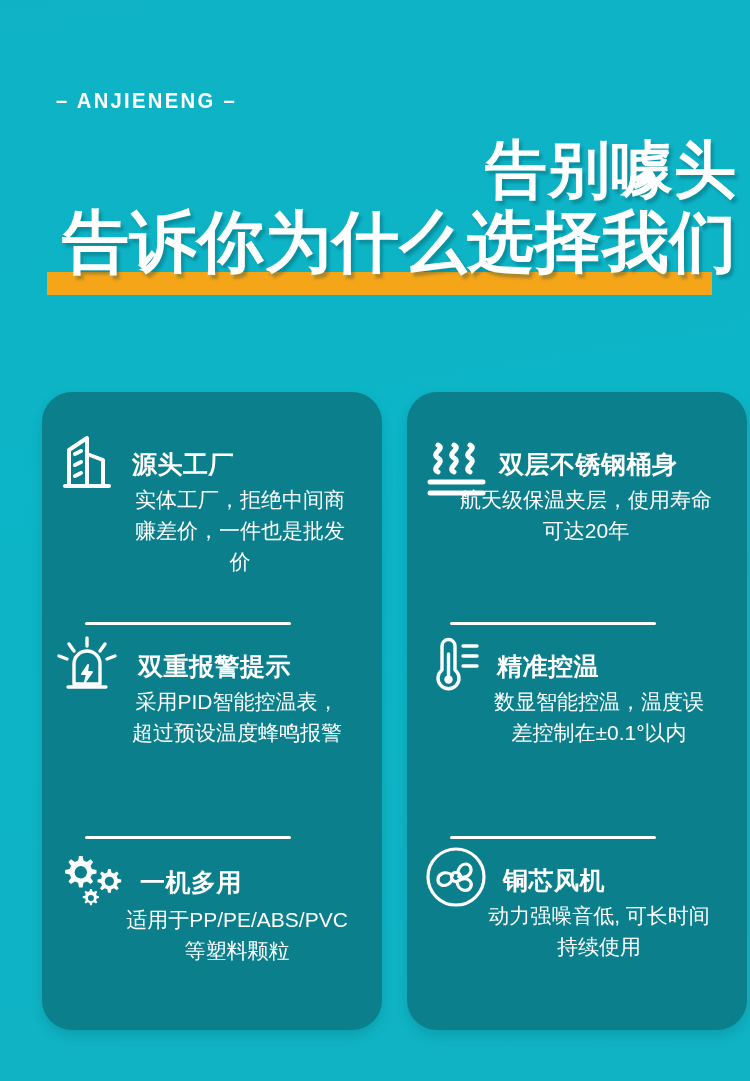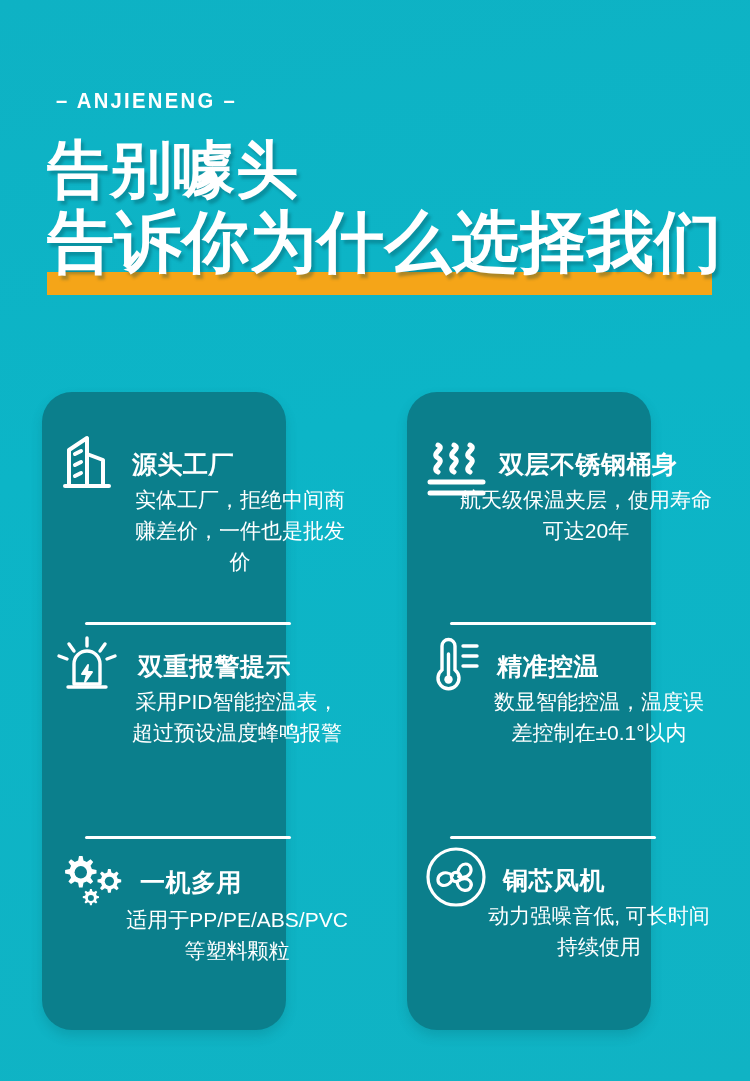--- a/index.html
+++ b/index.html
@@ -32,20 +32,21 @@
     color: #ffffff;
     white-space: nowrap;
     transform: scaleX(0.92);
     transform-origin: left center;
   }
   .headline {
     position: absolute;
     left: 47px;
     top: 134px;
     width: 690px;
+    text-align: right;
   }
   .headline .line {
     color: #ffffff;
     font-weight: bold;
     font-size: 62px;
     line-height: 72px;
     letter-spacing: 1px;
     text-shadow: 3px 4px 3px rgba(0,62,72,0.30);
     white-space: nowrap;
     position: relative;
@@ -62,21 +63,21 @@
     width: 665px;
     height: 23px;
     background: #f5a518;
     z-index: 1;
   }
 
   
   .card {
     position: absolute;
     top: 392px;
-    width: 244px;
+    width: 340px;
     height: 638px;
     background: #0b7f8c;
     border-radius: 30px;
     box-shadow: 0 6px 12px rgba(0,70,80,0.18);
   }
   .card.left  { left: 42px; }
   .card.right { left: 407px; }
 
   .feature {
     position: absolute;

